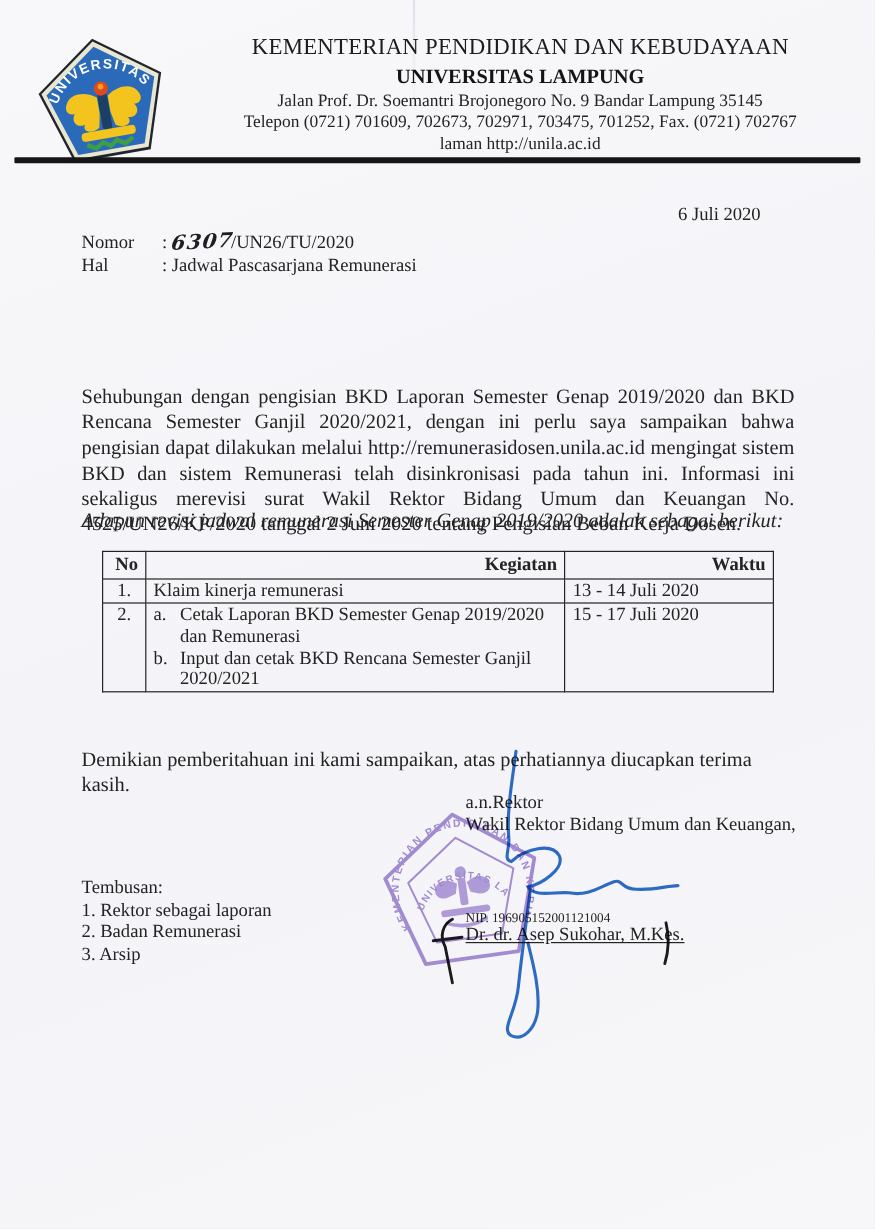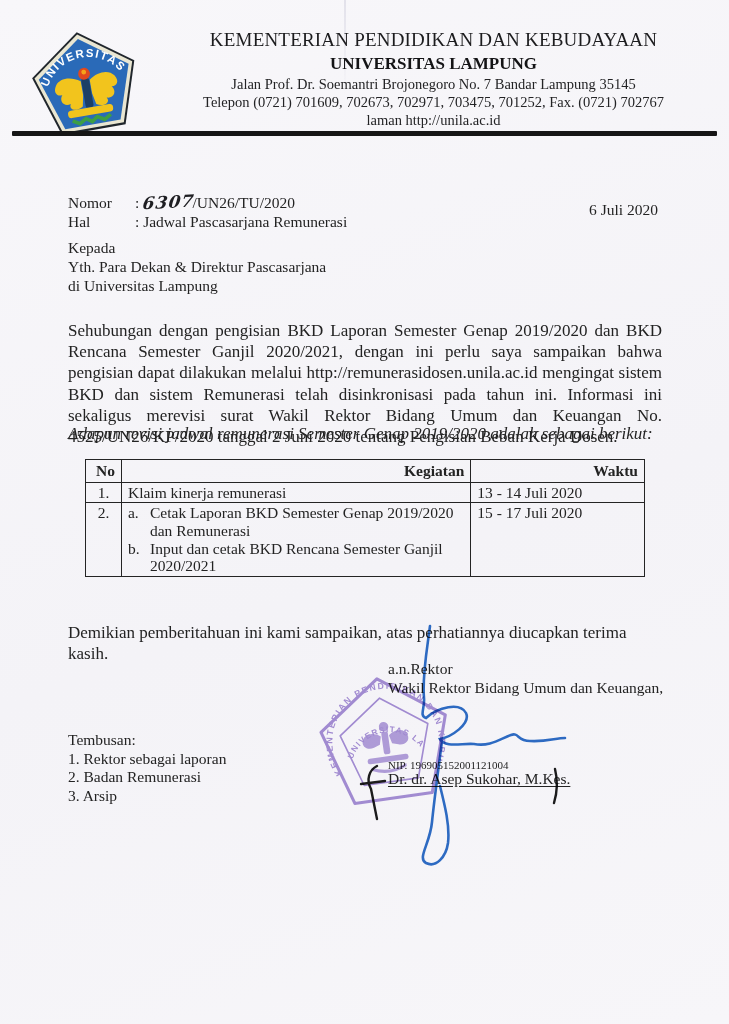--- a/index.html
+++ b/index.html
@@ -22,21 +22,21 @@
   .ministry{font-size:19px;line-height:24px;letter-spacing:.2px;color:#1c1c1e;}
   .university{font-size:17px;line-height:23px;font-weight:bold;color:#141416;}
   .addr,.phone,.web{font-size:14.5px;line-height:18px;color:#232325;}
   .rule{position:absolute;top:131px;left:12px;right:12px;height:4.5px;background:var(--rule);border-radius:1px;}
   
   .meta-row{position:absolute;left:68px;font-size:15.5px;}
   .meta-label{display:inline-block;width:67px;margin-top:24px;}
   .handwritten{font-family:"DejaVu Serif",serif;font-style:italic;font-weight:bold;
     font-size:17px;display:inline-block;transform:skewX(-10deg) rotate(-3deg);
     letter-spacing:1px;color:#1e1e22;margin-right:-2px;}
-  .date{position:absolute;left:589px;top:170px;font-size:15.5px;margin-top:31px;}
+  .date{position:absolute;left:565px;top:170px;font-size:15.5px;}
   
   .recipient{position:absolute;left:68px;top:238px;font-size:15.5px;line-height:19px;}
   .para{position:absolute;left:68px;width:594px;font-size:17px;line-height:21.2px;}
   .p1{top:320px;text-align:justify;}
   .p2{top:423px;font-style:italic;}
   .closing{top:622px;}
   
   table.schedule{position:absolute;left:85px;top:459px;width:560px;border-collapse:collapse;
     font-size:15.5px;line-height:1.14;}
   table.schedule th,table.schedule td{border:1.6px solid #242424;padding:1px 6px;vertical-align:top;}
@@ -88,41 +88,36 @@
         <circle cx="50" cy="38.6" r="2.1" fill="#f5a21a"></circle>
         <rect x="30" y="70" width="40" height="6.5" rx="3" fill="var(--logo_yellow)"></rect>
         <path d="M33,79 L39,82.5 L45,79 L50,82.5 L55,79 L61,82.5 L67,79" fill="none" stroke="var(--logo_green)" stroke-width="3.2"></path>
       </g>
     </g>
   </svg>
 
   <div class="head-text">
     <div class="ministry">KEMENTERIAN PENDIDIKAN DAN KEBUDAYAAN</div>
     <div class="university">UNIVERSITAS LAMPUNG</div>
-    <div class="addr">Jalan Prof. Dr. Soemantri Brojonegoro No. 7 Bandar Lampung 35145</div>
+    <div class="addr">Jalan Prof. Dr. Soemantri Brojonegoro No. 9 Bandar Lampung 35145</div>
     <div class="phone">Telepon (0721) 701609, 702673, 702971, 703475, 701252, Fax. (0721) 702767</div>
     <div class="web">laman http://unila.ac.id</div>
   </div>
   <div class="rule"></div>
 
   <div class="meta-row" style="top:170px;">
     <span class="meta-label">Nomor</span><span>:</span>
     <span class="handwritten">6307</span><span>/UN26/TU/2020</span>
   </div>
   <div class="date">6 Juli 2020</div>
   <div class="meta-row" style="top:189px;">
     <span class="meta-label">Hal</span><span>:</span>
     <span>Jadwal Pascasarjana Remunerasi</span>
   </div>
 
-  <div class="recipient">
-    <div>Kepada</div>
-    <div>Yth. Para Dekan &amp; Direktur Pascasarjana</div>
-    <div>di Universitas Lampung</div>
-  </div>
 
   <div class="para p1">Sehubungan dengan pengisian BKD Laporan Semester Genap 2019/2020 dan BKD Rencana Semester Ganjil 2020/2021, dengan ini perlu saya sampaikan bahwa pengisian dapat dilakukan melalui http://remunerasidosen.unila.ac.id mengingat sistem BKD dan sistem Remunerasi telah disinkronisasi pada tahun ini. Informasi ini sekaligus merevisi surat Wakil Rektor Bidang Umum dan Keuangan No. 4525/UN26/KP/2020 tanggal 2 Juni 2020 tentang Pengisian Beban Kerja Dosen.</div>
   <div class="para p2">Adapun revisi jadwal remunerasi Semester Genap 2019/2020 adalah sebagai berikut:</div>
 
   <table class="schedule">
     <thead>
       <tr>
         <th>No</th>
         <th>Kegiatan</th>
         <th>Waktu</th>

